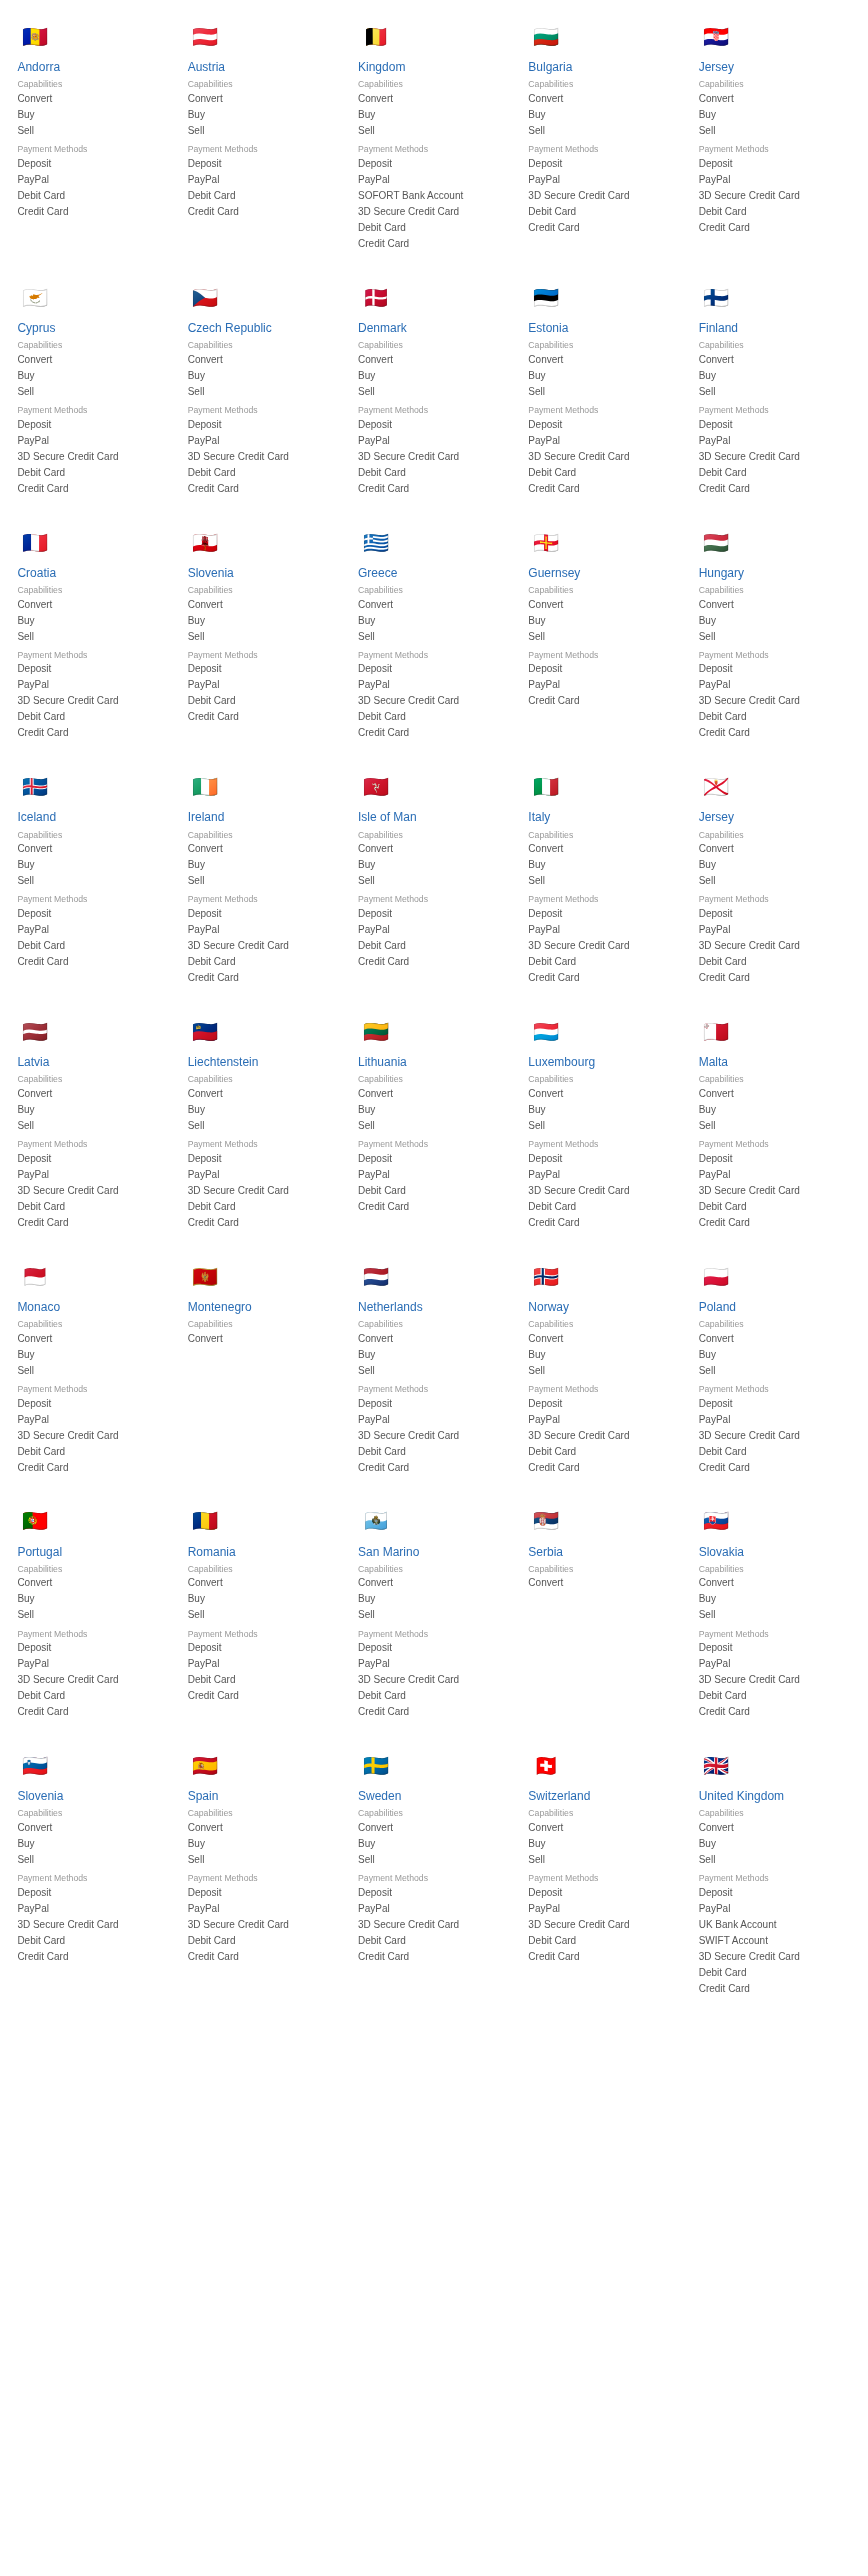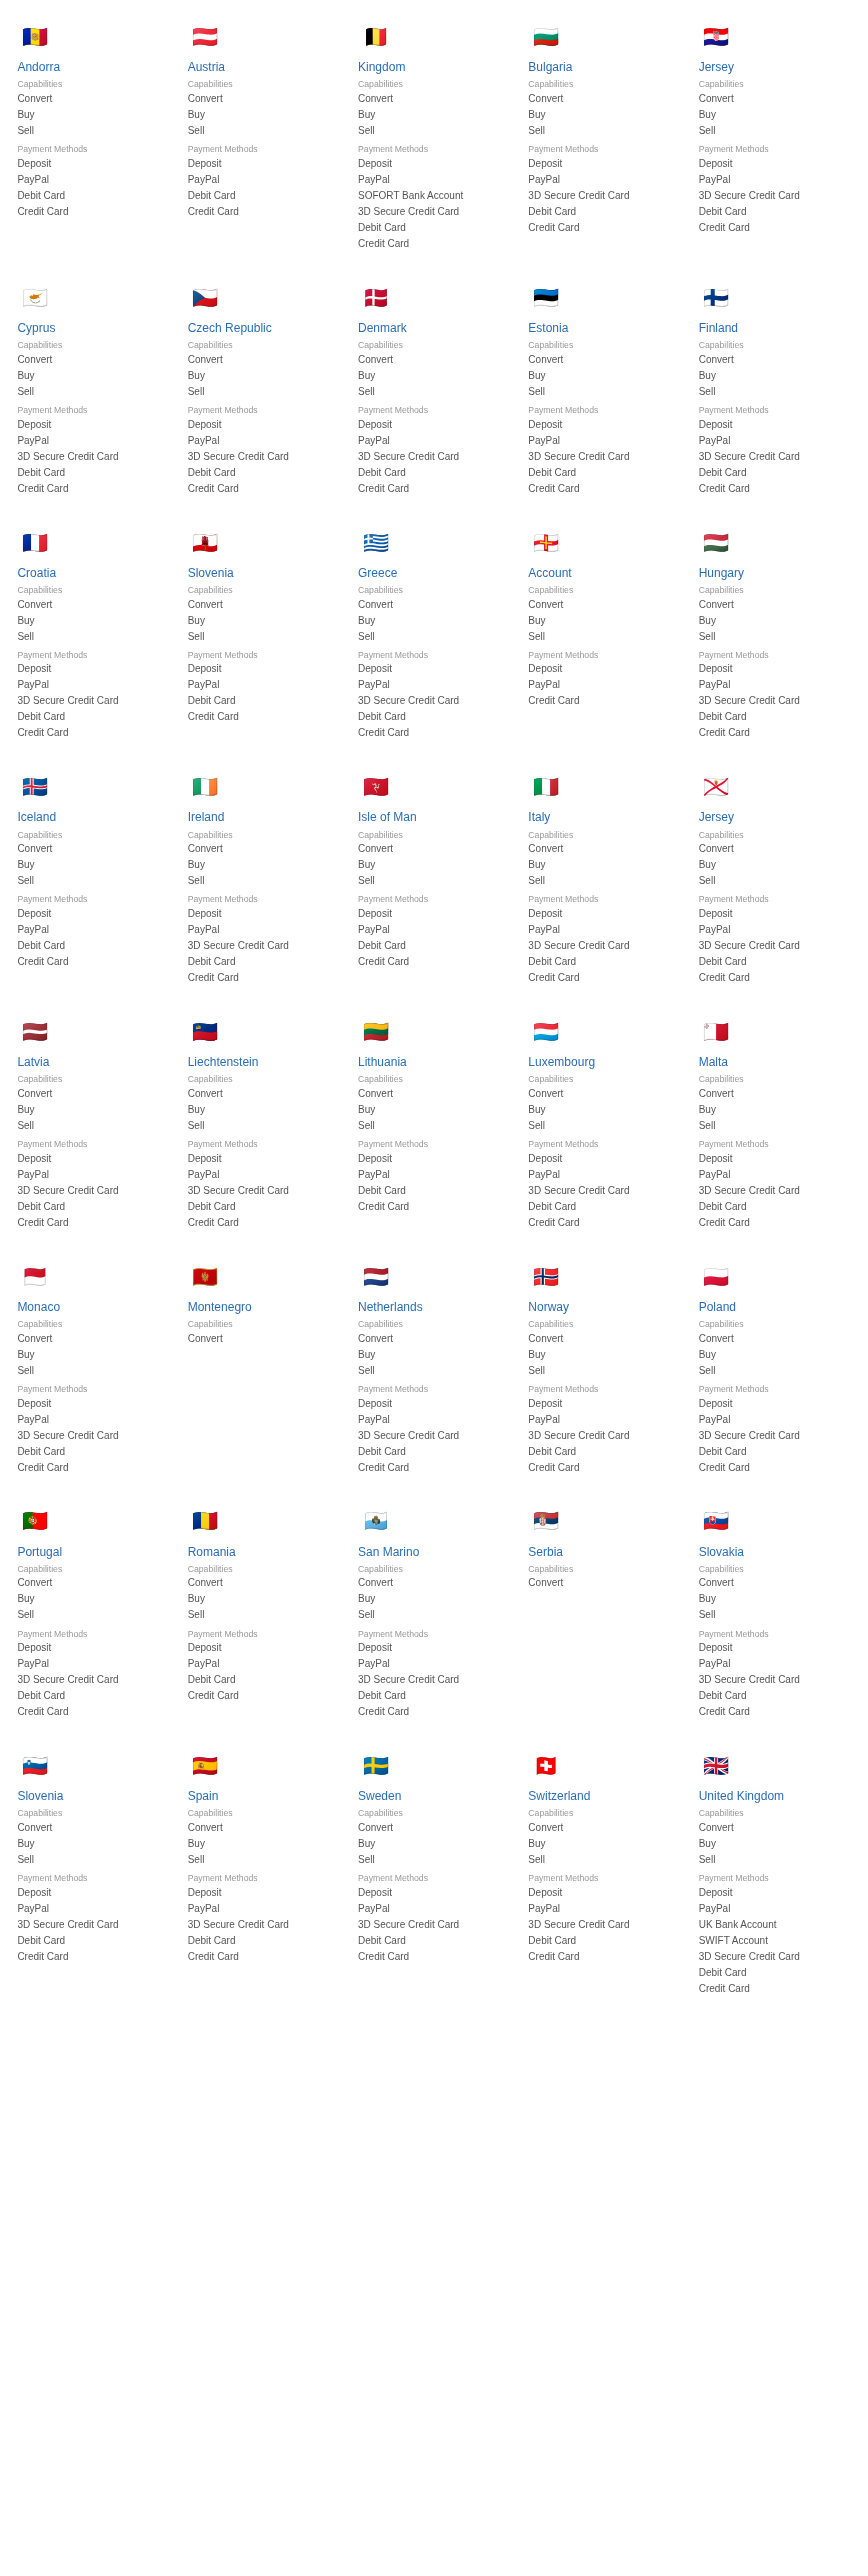--- a/index.html
+++ b/index.html
@@ -227,21 +227,21 @@
       <div class="capability-item">Sell</div>
       <div class="section-label">Payment Methods</div>
       <div class="payment-item">Deposit</div>
       <div class="payment-item">PayPal</div>
       <div class="payment-item">3D Secure Credit Card</div>
       <div class="payment-item">Debit Card</div>
       <div class="payment-item">Credit Card</div>
     </div>
     <div class="country-card">
       <div class="flag">🇬🇬</div>
-      <div class="country-name">Account</div>
+      <div class="country-name">Guernsey</div>
       <div class="section-label">Capabilities</div>
       <div class="capability-item">Convert</div>
       <div class="capability-item">Buy</div>
       <div class="capability-item">Sell</div>
       <div class="section-label">Payment Methods</div>
       <div class="payment-item">Deposit</div>
       <div class="payment-item">PayPal</div>
       <div class="payment-item">Credit Card</div>
     </div>
     <div class="country-card">

